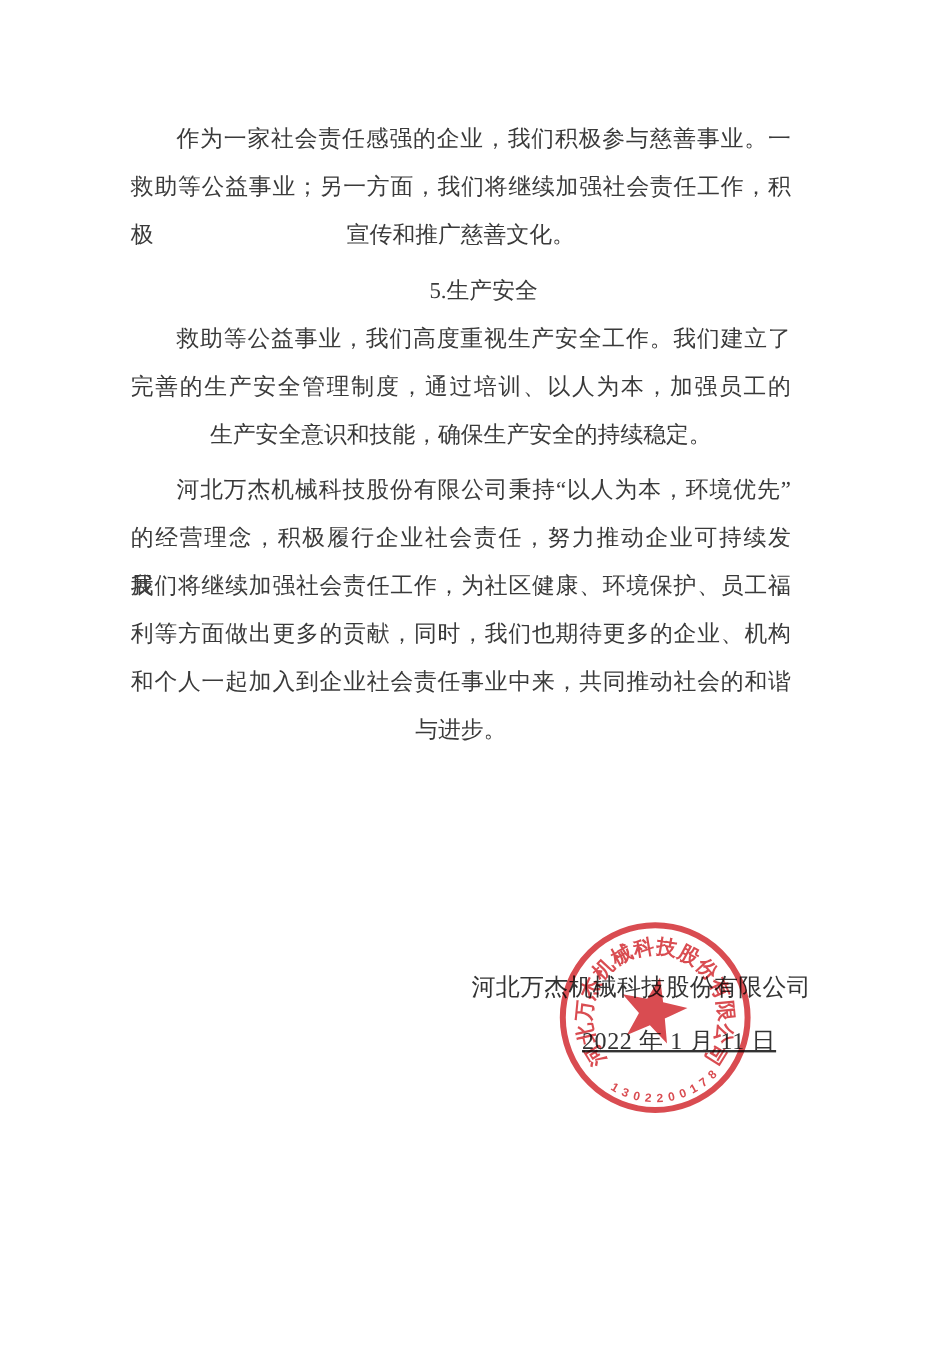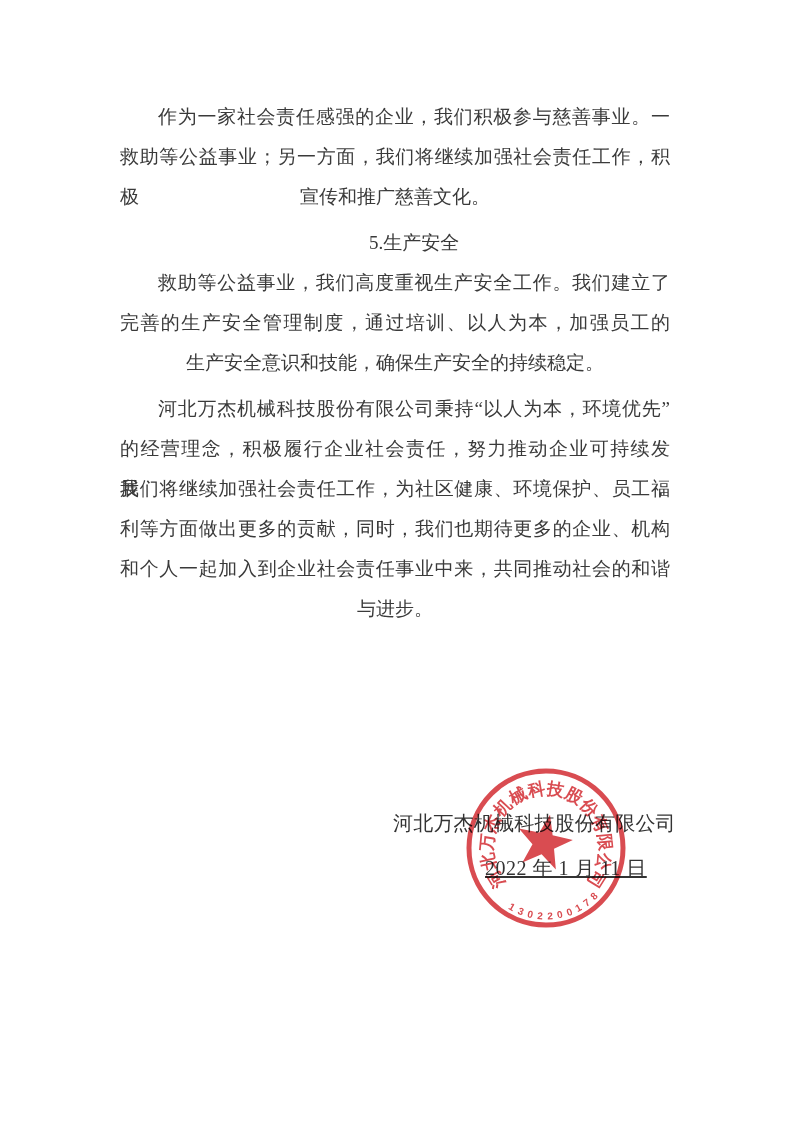--- a/index.html
+++ b/index.html
@@ -10,21 +10,21 @@
   .page {
     position: relative;
     width: 793px;
     height: 1122px;
     background: #ffffff;
     overflow: hidden;
     font-family: "Liberation Serif", "DejaVu Serif", serif;
   }
   .doc-body {
     position: absolute;
-    left: 120px;
+    left: 109px;
     top: 97px;
     width: 550px;
     color: var(--text-color, #3a3a3a);
     font-size: 19px;
   }
   .line {
     line-height: 40px;
     height: 40px;
     white-space: nowrap;
     text-align: center;

